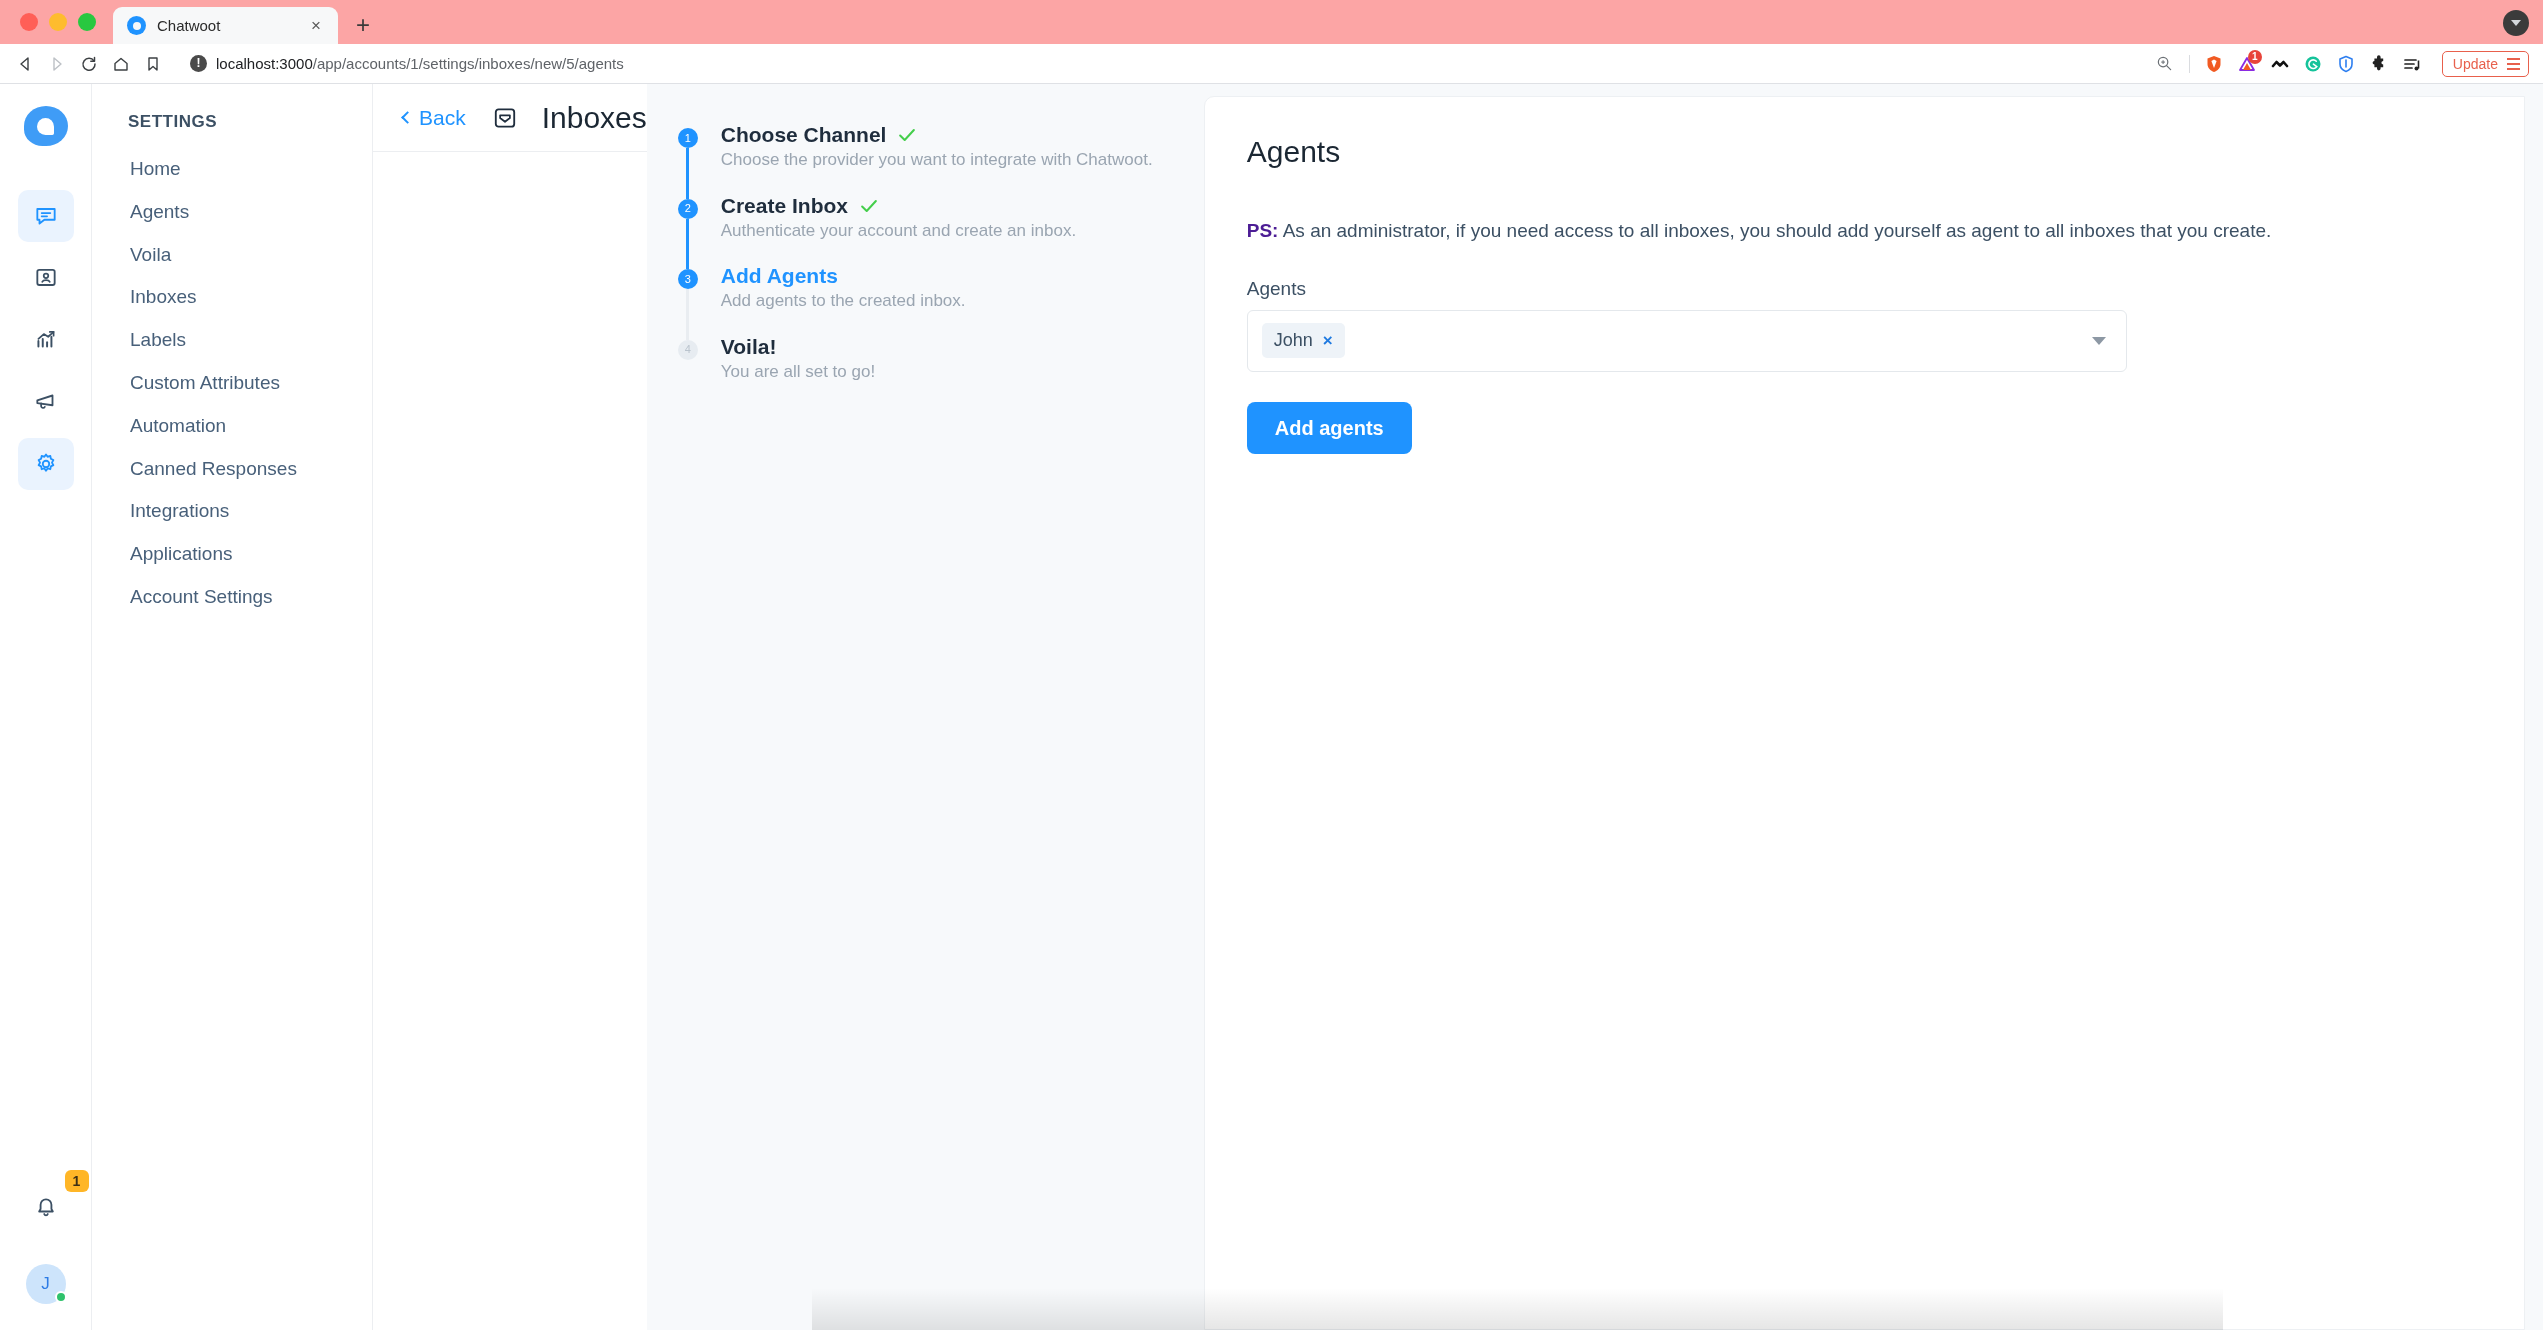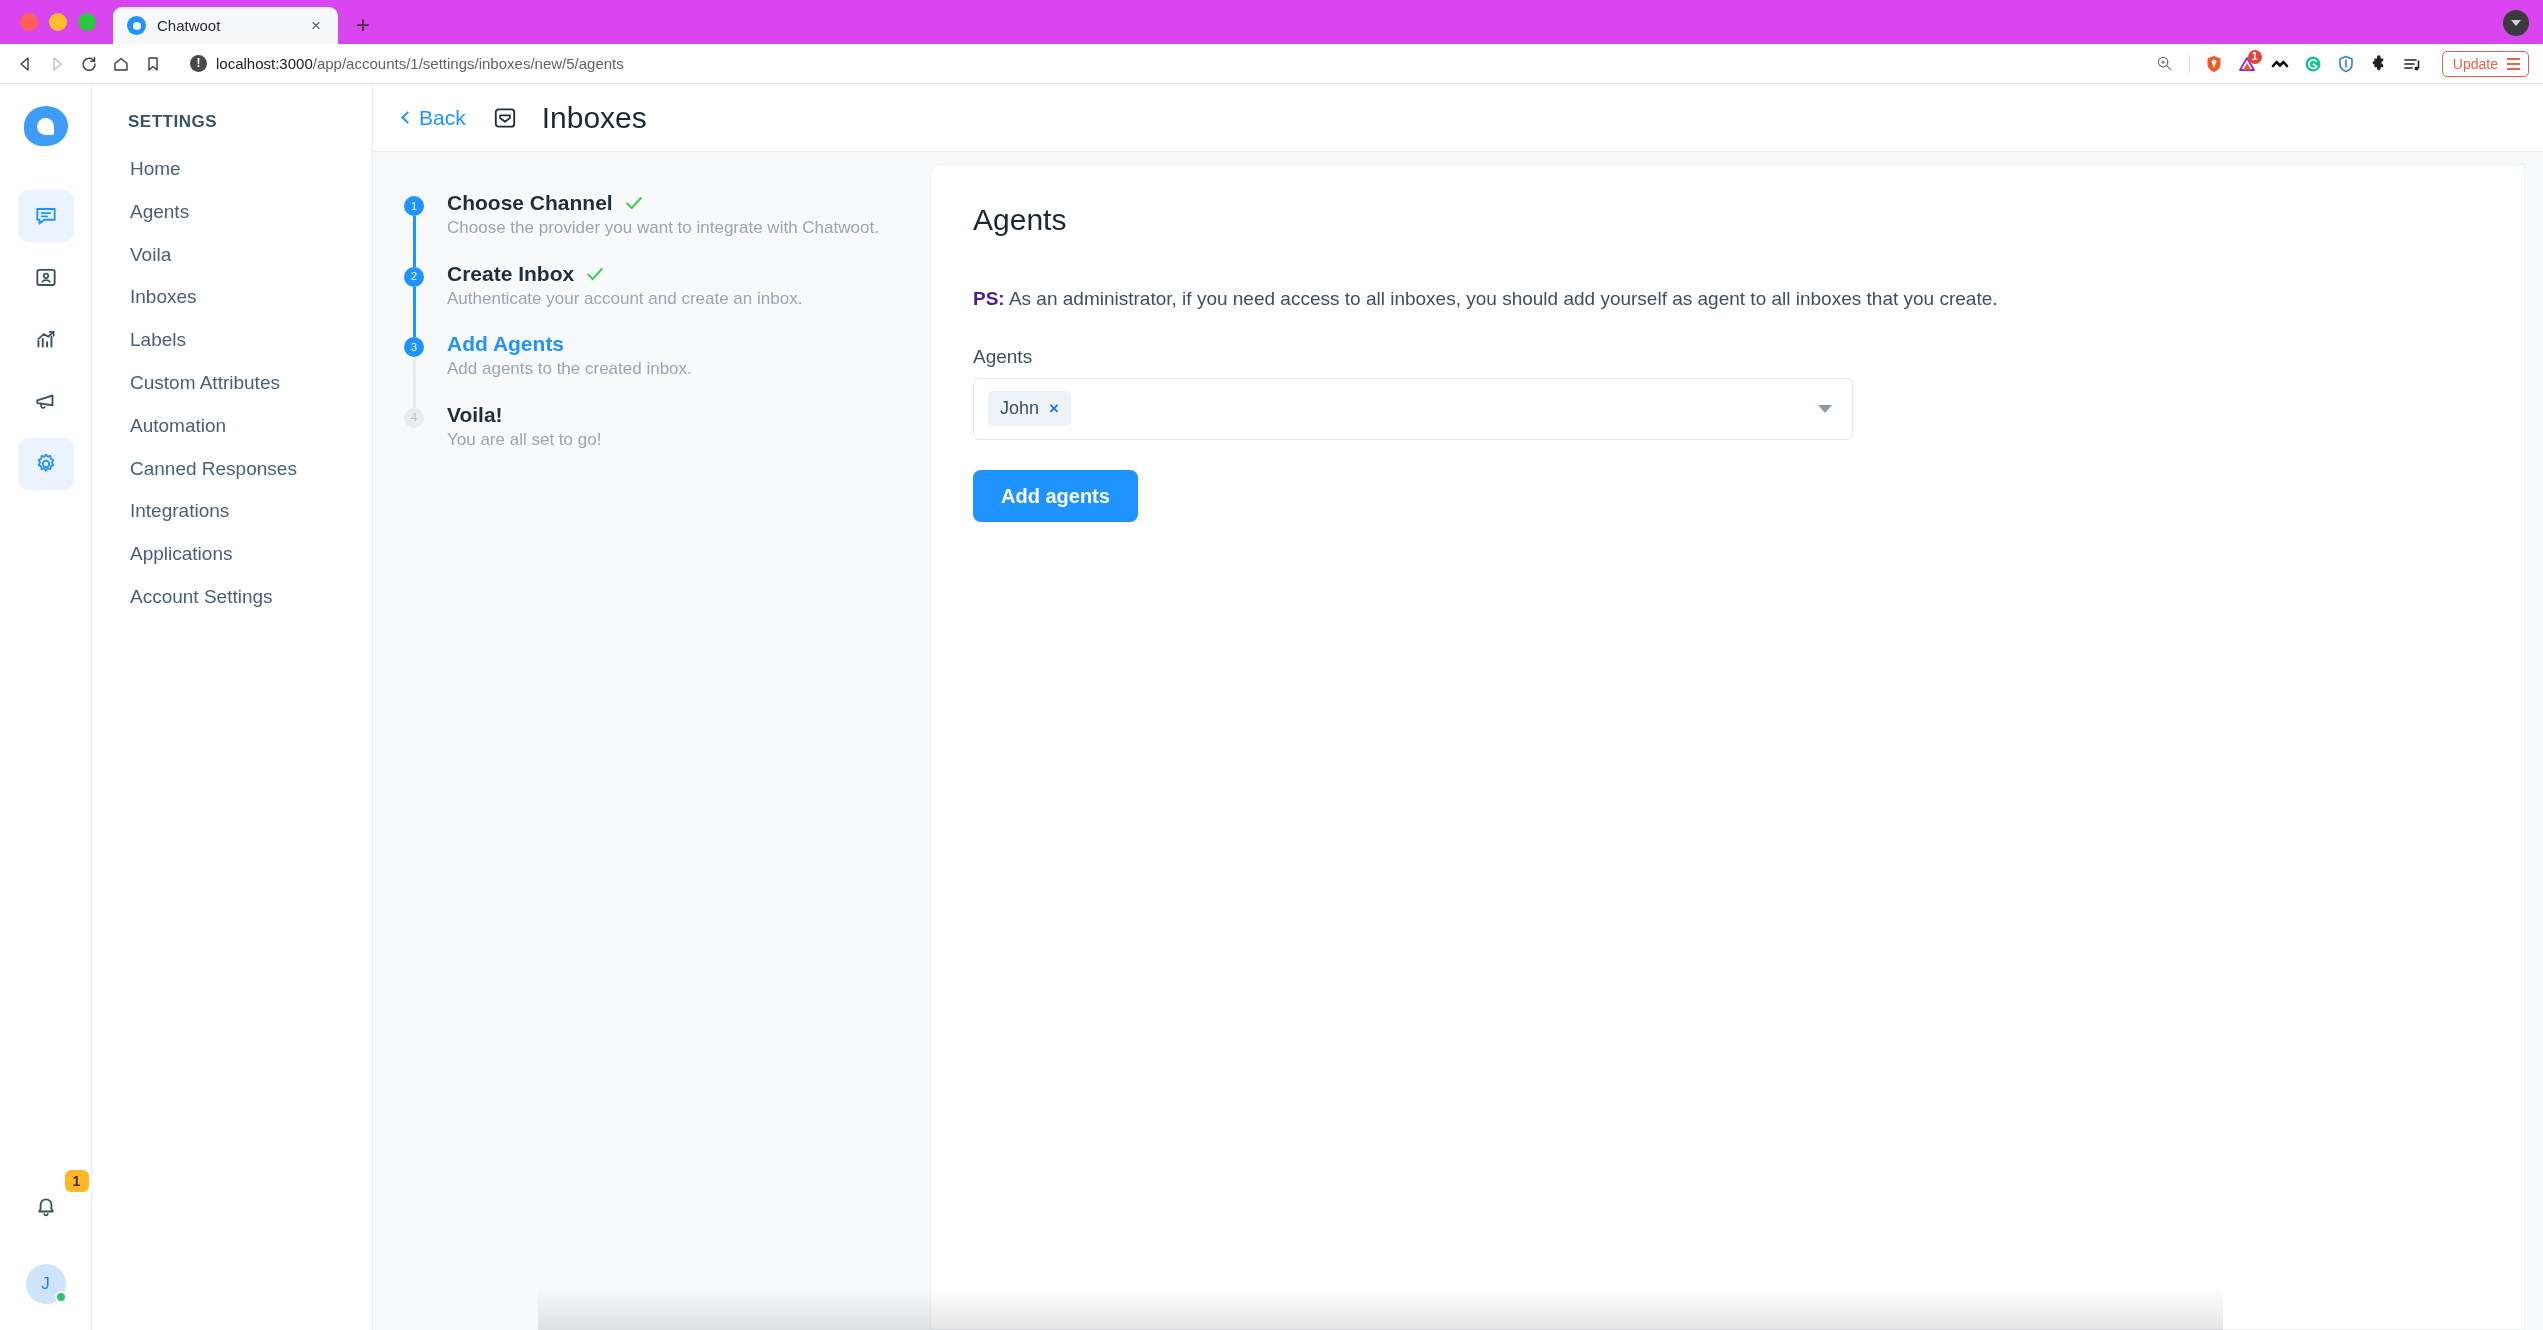--- a/index.html
+++ b/index.html
@@ -7,21 +7,21 @@
     width: 2543px; height: 1330px;
     font-family: "Liberation Sans", sans-serif;
     background: #ffffff;
     overflow: hidden;
   }
 
   
   .browser { width: 2543px; height: 1330px; display: flex; flex-direction: column; }
 
   .tabstrip {
-    height: 44px; background: #d946ef;
+    height: 44px; background: #fca5a5;
     display: flex; align-items: flex-end; position: relative; flex: 0 0 44px;
   }
   .traffic { display: flex; align-items: center; gap: 11px; padding: 0 17px 13px 20px; }
   .dot { width: 18px; height: 18px; border-radius: 50%; }
   .dot.red { background: #ff5f57; }
   .dot.yellow { background: #febc2e; }
   .dot.green { background: #28c840; }
 
   .tab {
     height: 37px; min-width: 225px; background: #f7f8f9;
@@ -147,21 +147,21 @@
   .settings-title {
     font-size: 17px; font-weight: 700; letter-spacing: .5px; color:#3c5064;
     padding: 0 0 16px 36px;
   }
   .nav-item {
     display:block; font-size: 19px; color:#48607a; padding: 10px 0 10px 38px;
     line-height: 1.2; white-space: nowrap;
   }
 
   
-  .page { flex:1 1 auto; display:flex; flex-direction:column; min-width:0;justify-content:center; }
+  .page { flex:1 1 auto; display:flex; flex-direction:row; min-width:0;justify-content:center; }
   .page-header {
     height: 68px; flex:0 0 68px; background:#fff; border-bottom:1px solid #eceef1;
     display:flex; align-items:center; padding-left: 30px; gap: 18px;
   }
   .back-link { display:flex; align-items:center; gap:7px; color:#1f93ff; font-size:21px; }
   .back-chev {
     width:9px; height:9px; border-left:2px solid #1f93ff; border-bottom:2px solid #1f93ff;
     transform: rotate(45deg); display:block; margin-bottom:1px;
   }
   .inbox-ico { color:#1f2d3d; display:flex; align-items:center; margin-left: 8px; }

